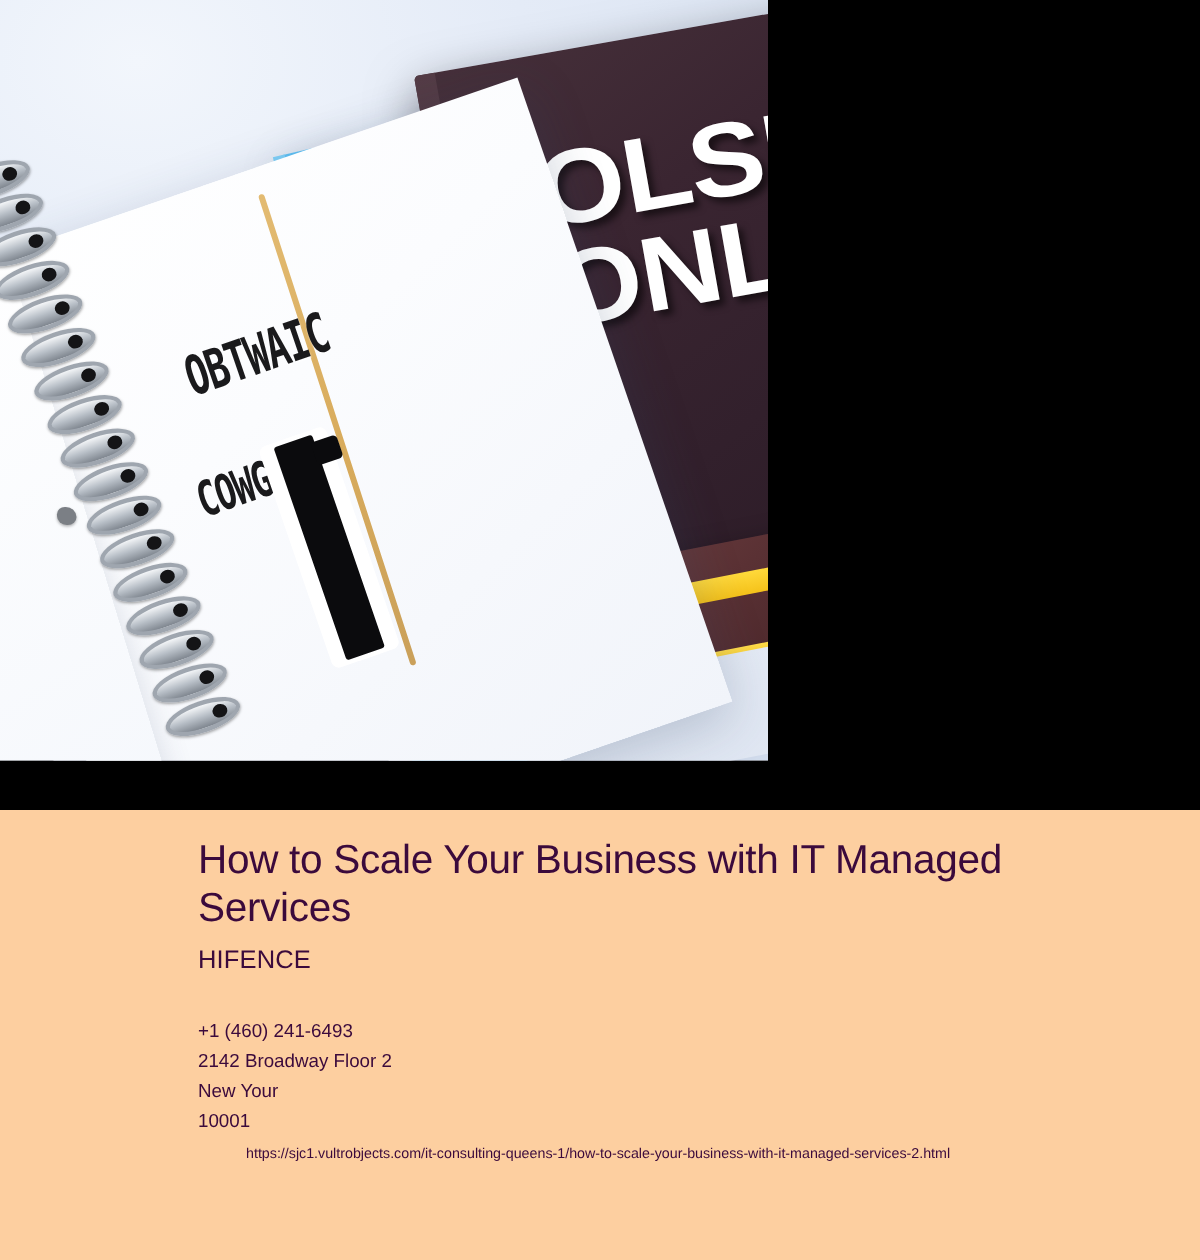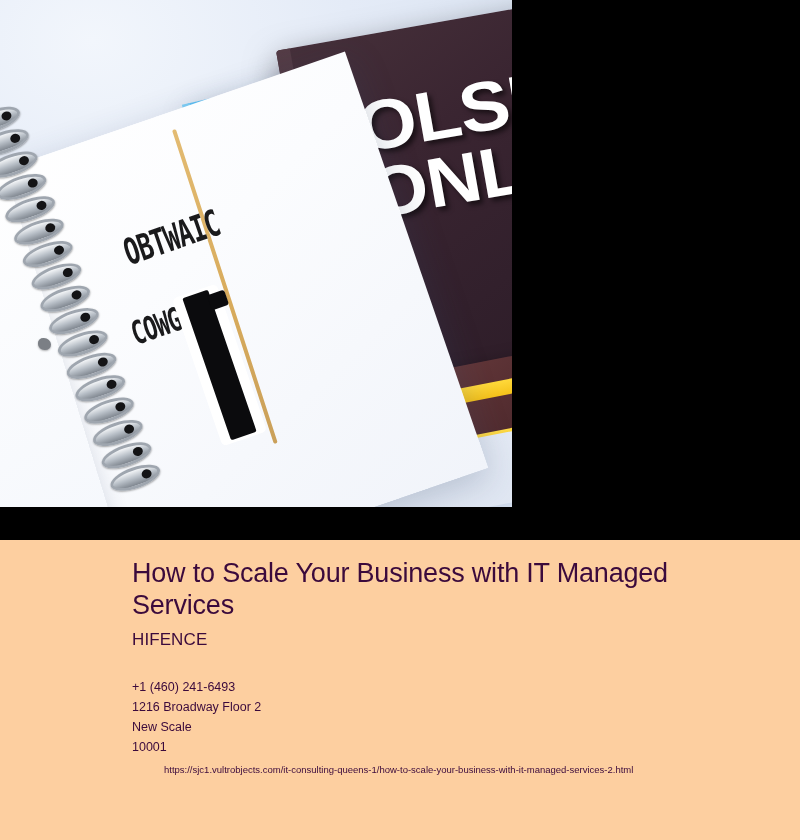--- a/index.html
+++ b/index.html
@@ -391,19 +391,19 @@
 </div>
 
 <div class="content">
 
   <h1 class="page-title">How to Scale Your Business with IT Managed Services</h1>
 
   <div class="brand-name">HIFENCE</div>
 
   <div class="contact-block">
     <div class="contact-line">+1 (460) 241-6493</div>
-    <div class="contact-line">1216 Broadway Floor 2</div>
-    <div class="contact-line">New Scale</div>
+    <div class="contact-line">2142 Broadway Floor 2</div>
+    <div class="contact-line">New Your</div>
     <div class="contact-line">10001</div>
   </div>
 
   <div class="source-url">https://sjc1.vultrobjects.com/it-consulting-queens-1/how-to-scale-your-business-with-it-managed-services-2.html</div>
 </div>
 
 </body></html>

